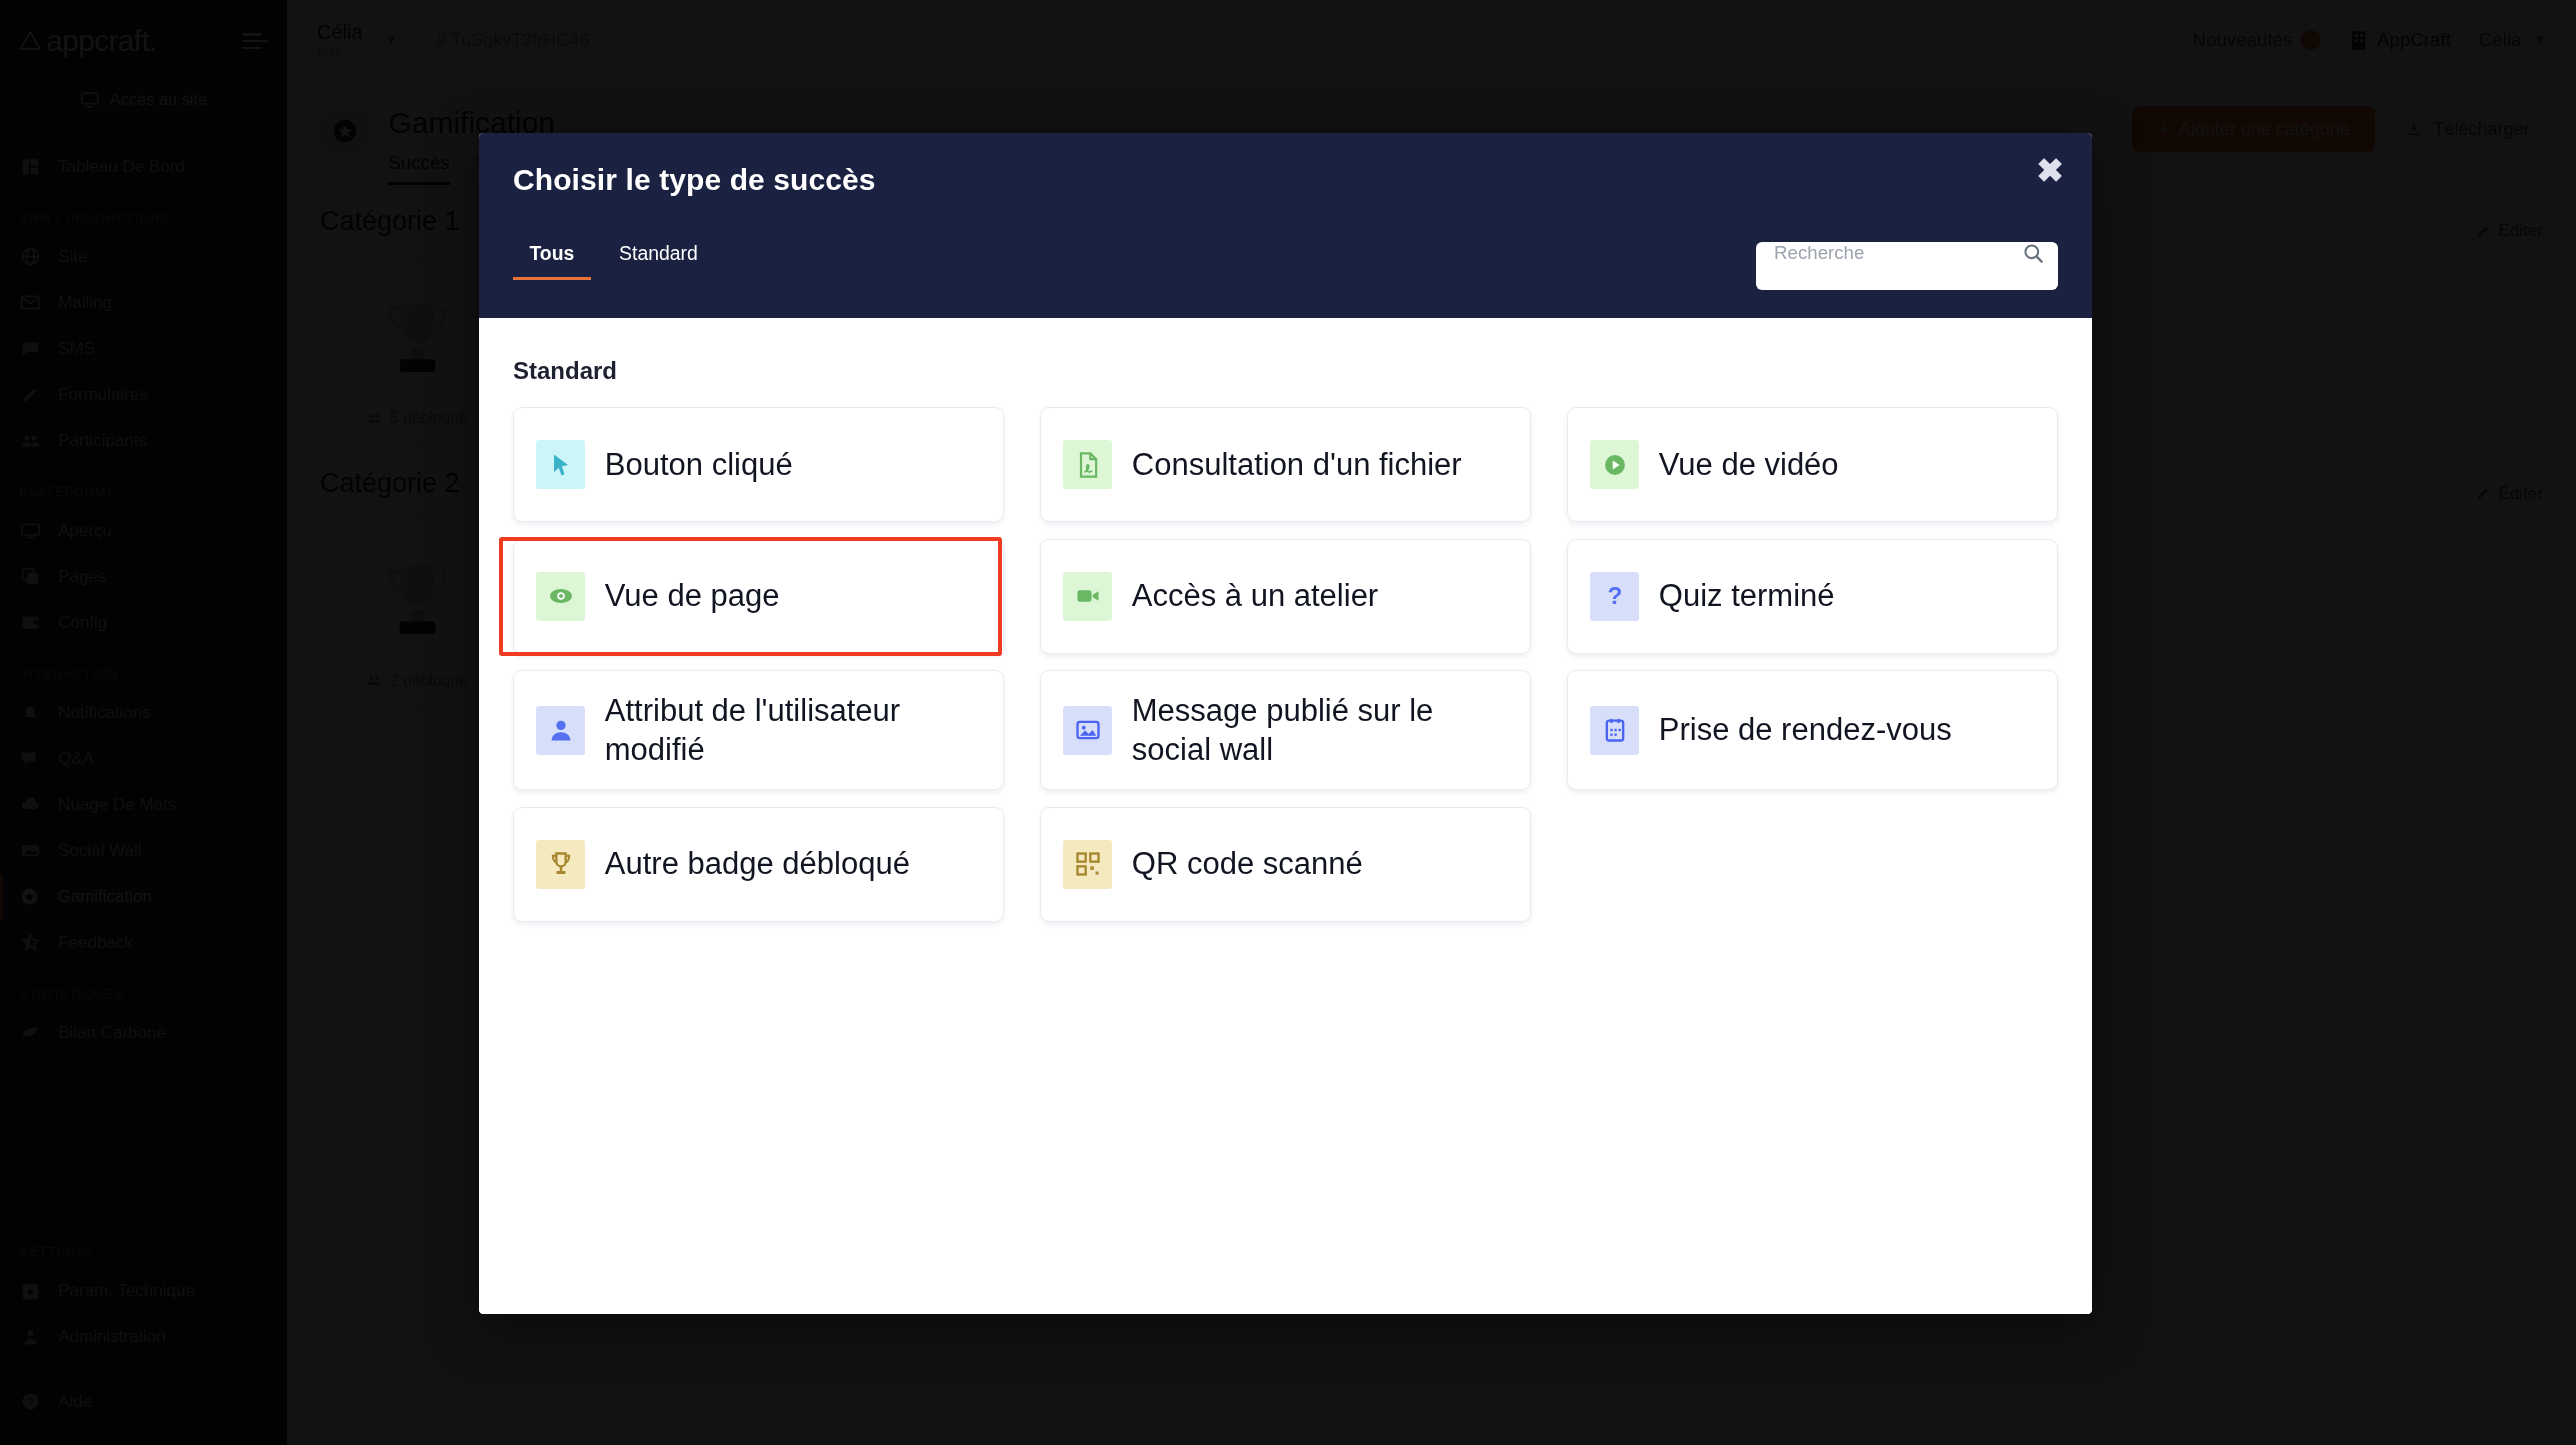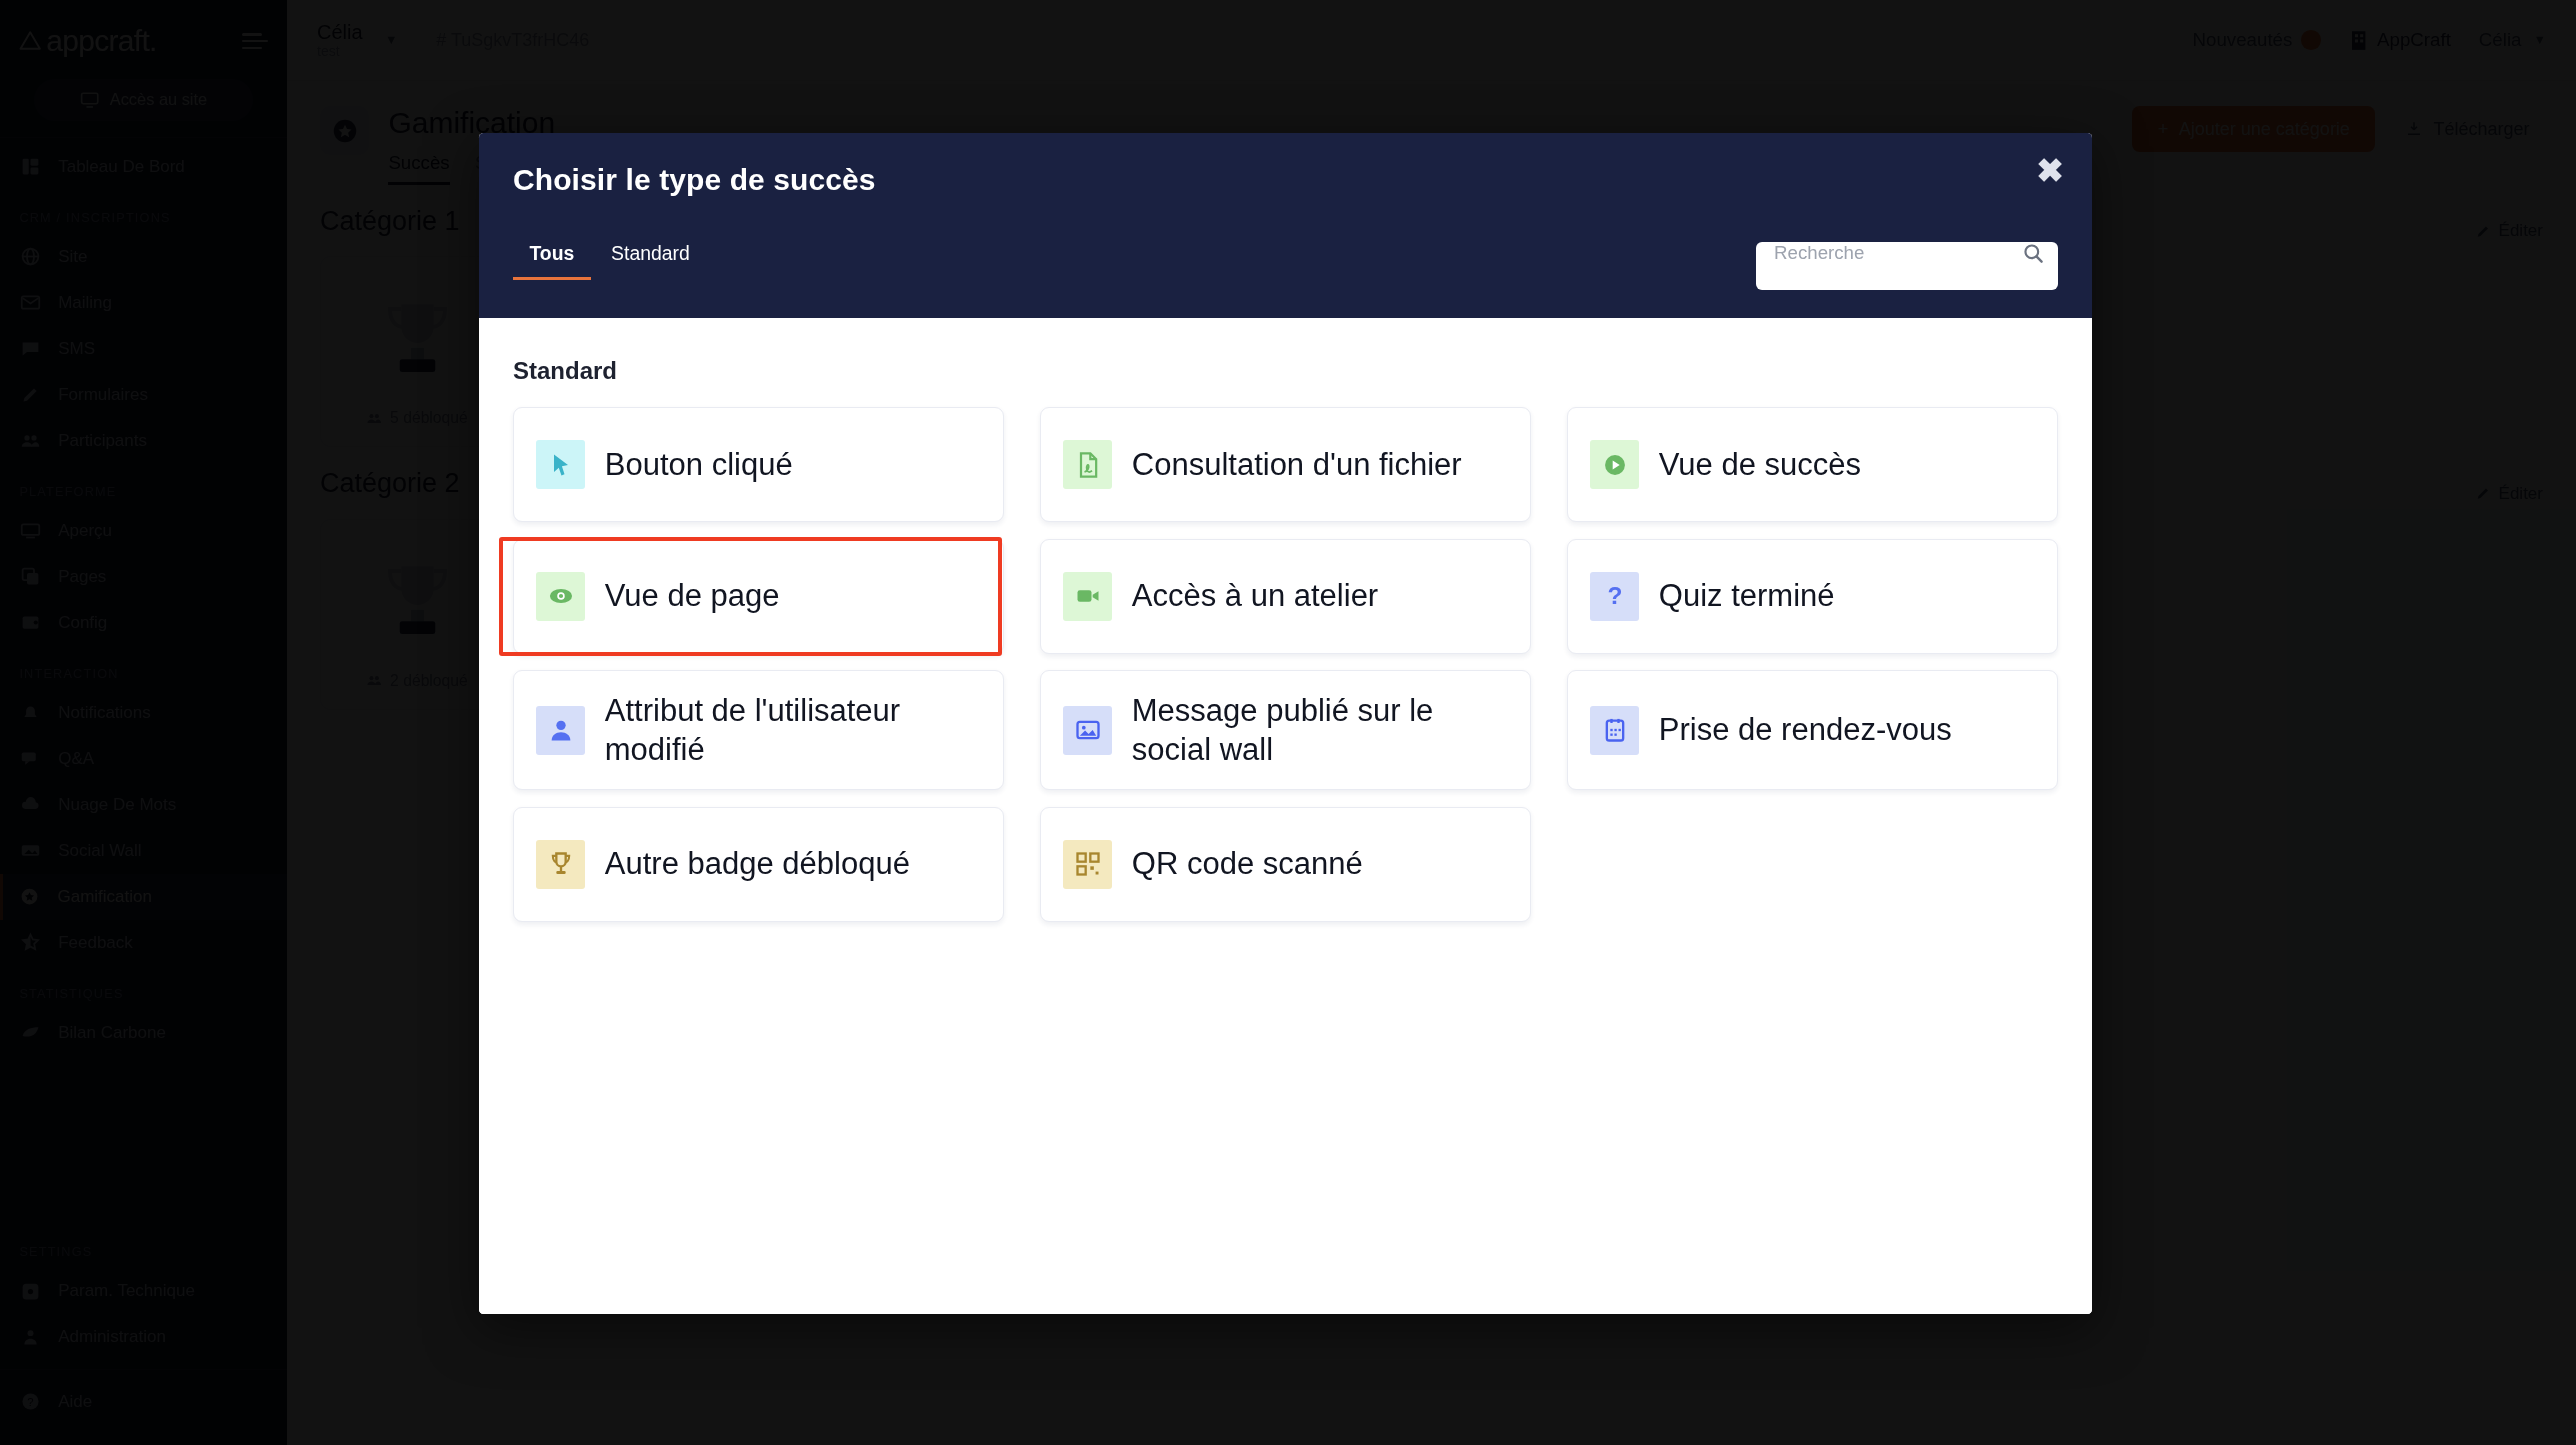--- a/index.html
+++ b/index.html
@@ -121,21 +121,21 @@
   }
   .modal-head {
     background: #1a2141; color: #fff; padding: 30px 34px 0 34px;
     height: 185px; position: relative; flex: 0 0 185px;
   }
   .modal-title { font-size: 30px; font-weight: 700; letter-spacing: 0.1px; }
   .modal-close {
     position: absolute; right: 28px; top: 21px;
     font-size: 33px; line-height: 1; color: #dfe2ec; font-weight: 700;
   }
-  .modal-tabs { display: flex; gap: 4px; margin-top: 40px; }
+  .modal-tabs { display: flex; gap: 12px; margin-top: 40px; }
   .m-tab {
     font-size: 19.4px; color: #ffffff; padding: 4.5px 16.4px 12px 16.4px;
     border-bottom: 3.7px solid transparent;
   }
   .m-tab.active { font-weight: 700; border-bottom-color: #e8743c; }
   .m-tab.inactive { font-weight: 400; }
   .m-search {
     position: absolute; right: 34px; top: 109px;
     width: 302px; height: 48px; background: #fff; border-radius: 6px;
     display: flex; align-items: flex-start; padding: 0 13.4px 0 18px;
@@ -556,21 +556,21 @@
         <span class="opt-label">Consultation d'un fichier</span>
       </div>
 
       <div class="opt-card">
         <span class="opt-ico" style="background:#ddf7d6">
           <svg viewBox="0 0 24 24">
               <circle cx="12" cy="12" r="8.5" fill="#6ab864"></circle>
               <path d="M10 8.2l6 3.8-6 3.8z" fill="#fff"></path>
             </svg>
         </span>
-        <span class="opt-label">Vue de succès</span>
+        <span class="opt-label">Vue de vidéo</span>
       </div>
 
       <div class="opt-card">
         <span class="opt-ico" style="background:#ddf7d6">
           <svg viewBox="0 0 24 24">
               <ellipse cx="12" cy="12" rx="9.5" ry="6" fill="#6ab864"></ellipse>
               <circle cx="12" cy="12" r="3.2" fill="#fff"></circle>
               <circle cx="12" cy="12" r="1.8" fill="#6ab864"></circle>
             </svg>
         </span>

